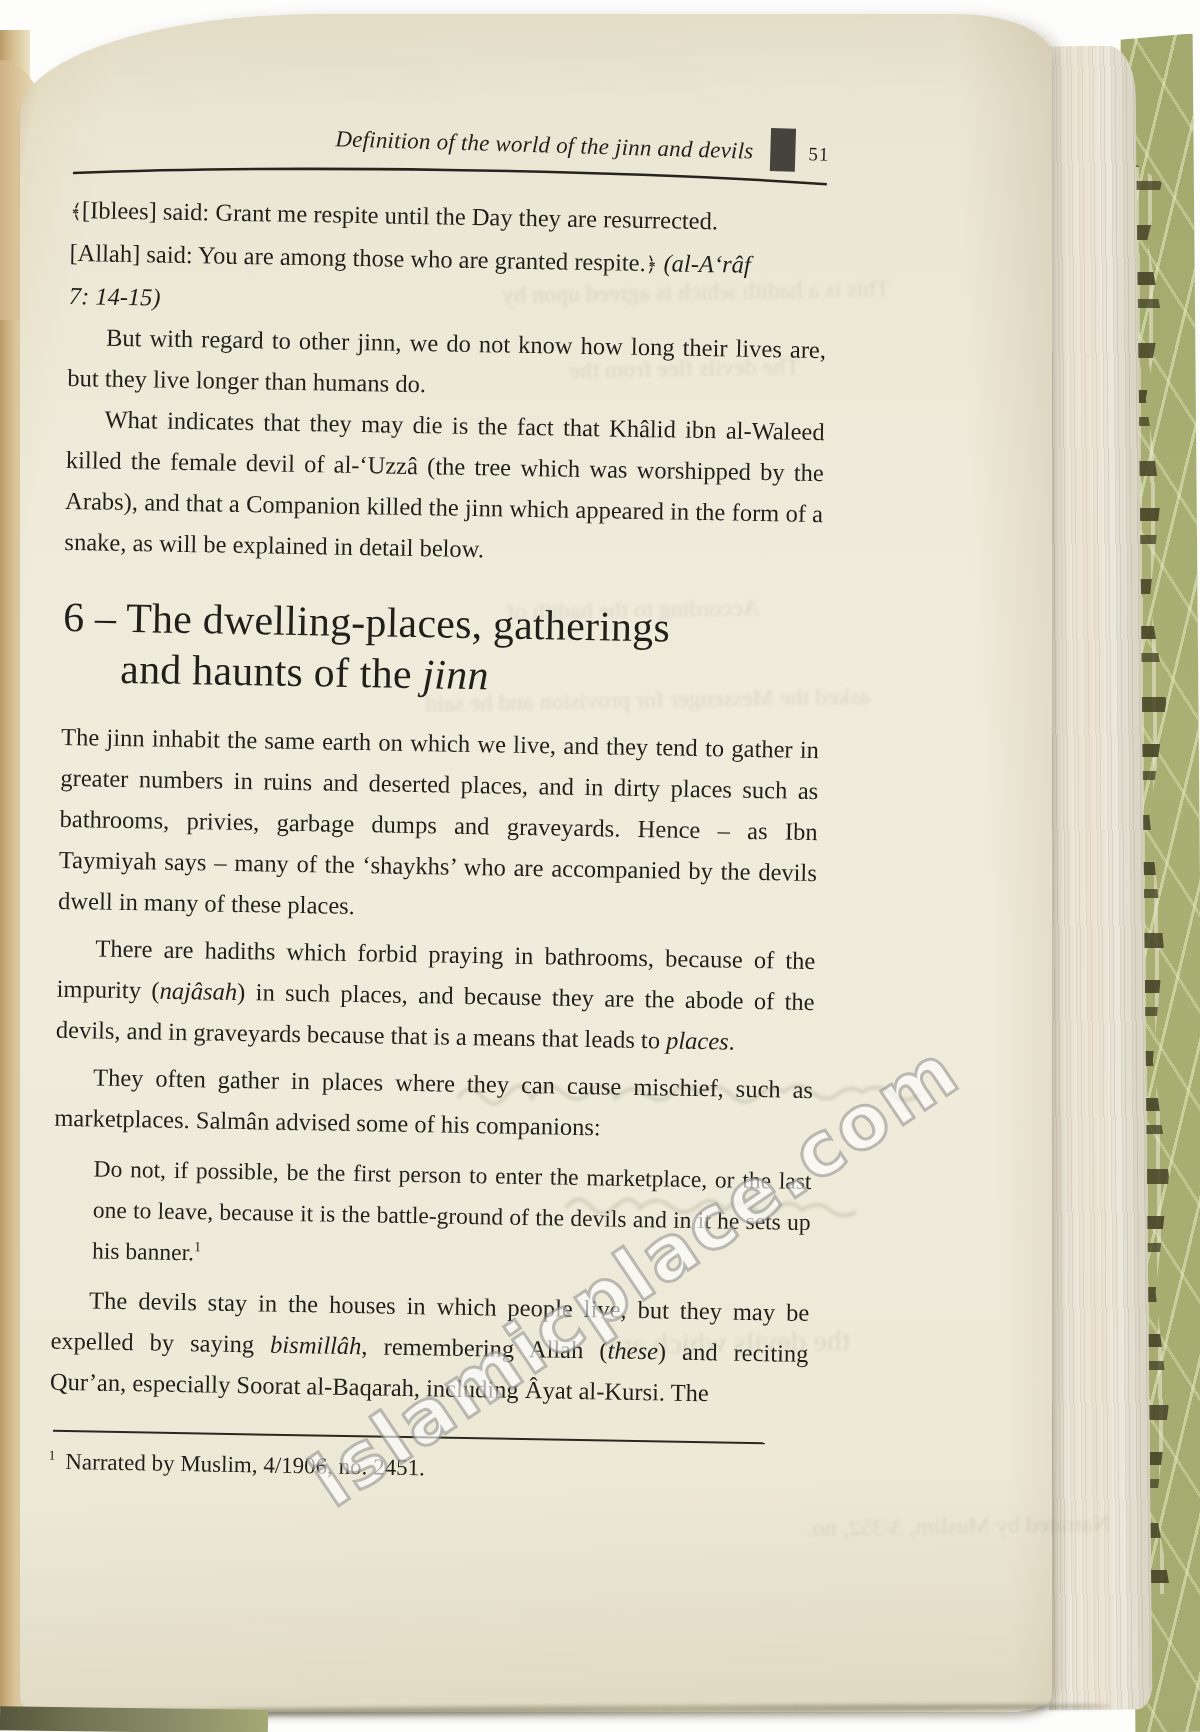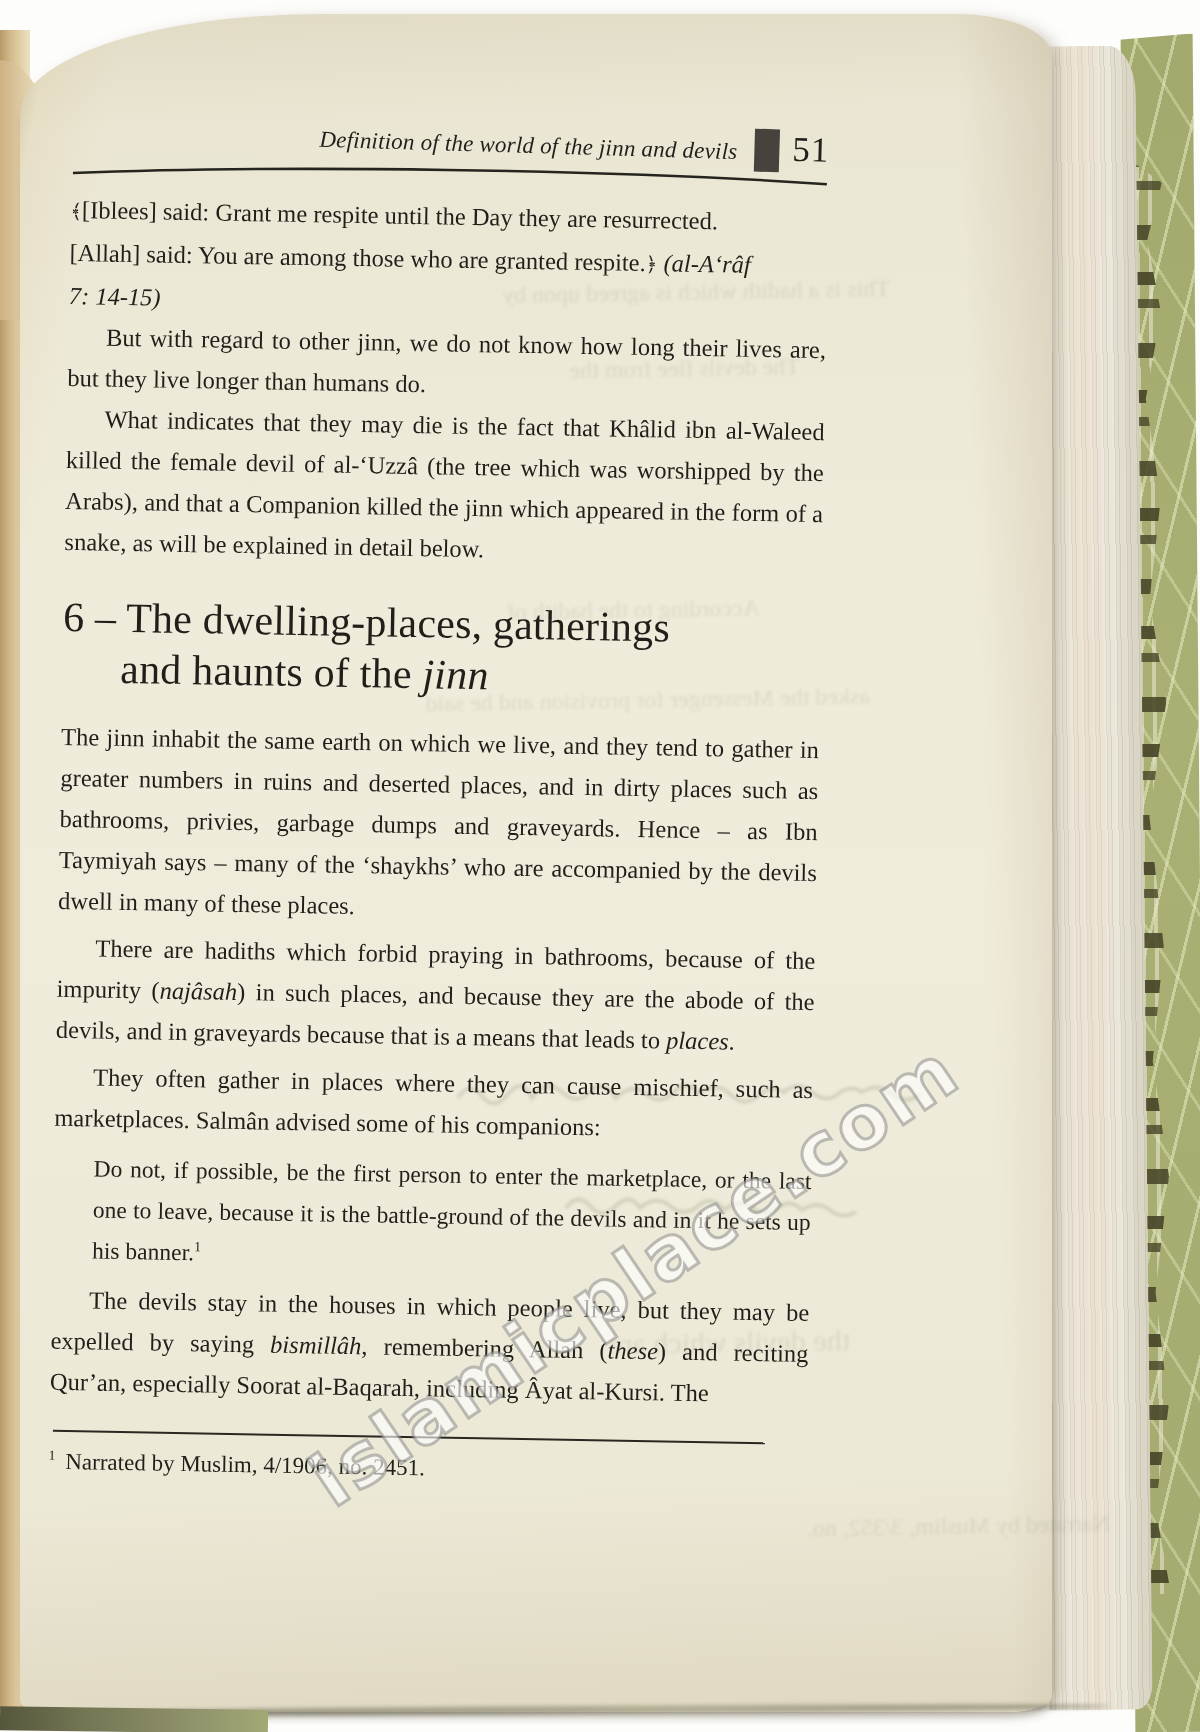--- a/index.html
+++ b/index.html
@@ -58,21 +58,21 @@
   
   .content{position:absolute;left:72px;top:112px;width:758px;z-index:6;
     transform:rotate(1.0deg);transform-origin:0 0;
     font-size:24.5px;line-height:41px;text-align:justify;
     text-rendering:optimizeLegibility;}
 
   .running-row{text-align:right;white-space:nowrap;transform:rotate(.7deg);margin-bottom:2px;}
   .running-head{font-style:italic;font-size:23px;letter-spacing:.2px;}
   .head-bar{display:inline-block;width:25px;height:43px;background:#45433c;
     vertical-align:-12px;margin:0 13px 0 17px;}
-  .page-num{font-size:35px;letter-spacing:1px;text-align:center;}
+  .page-num{font-size:19px;letter-spacing:1px;text-align:center;}
   .rule-svg{display:block;margin-top:1px;}
 
   .quote{margin-top:12px;}
   .ornament{font-family:"DejaVu Sans", sans-serif;font-size:20px;}
   .q-ref{font-style:italic;}
 
   p{margin:0;}
   .ind{text-indent:38px;}
   .it{font-style:italic;}
 

